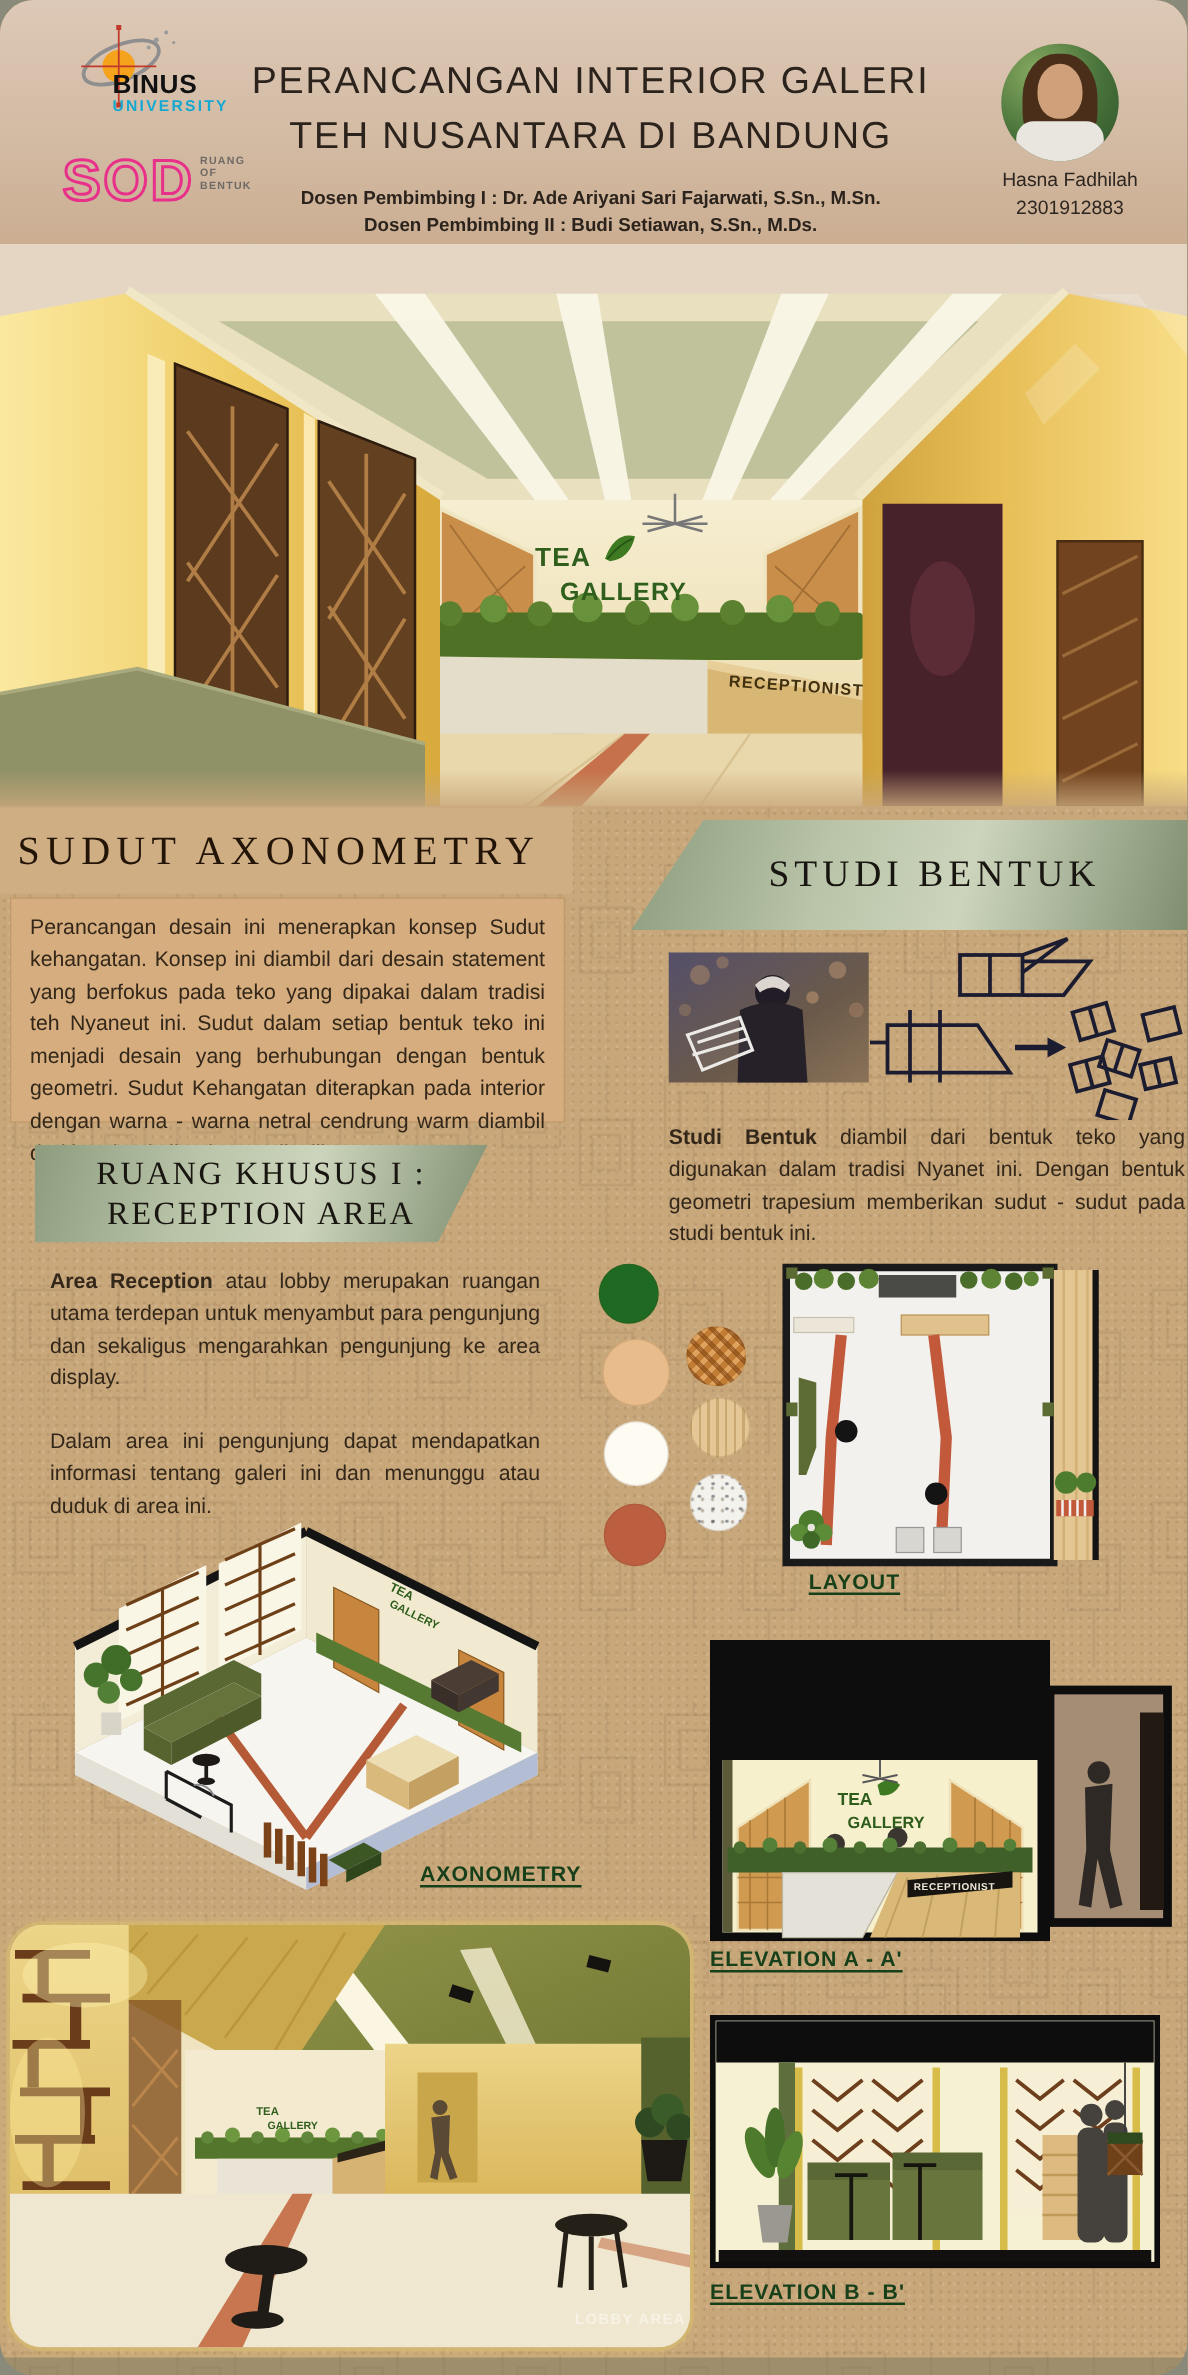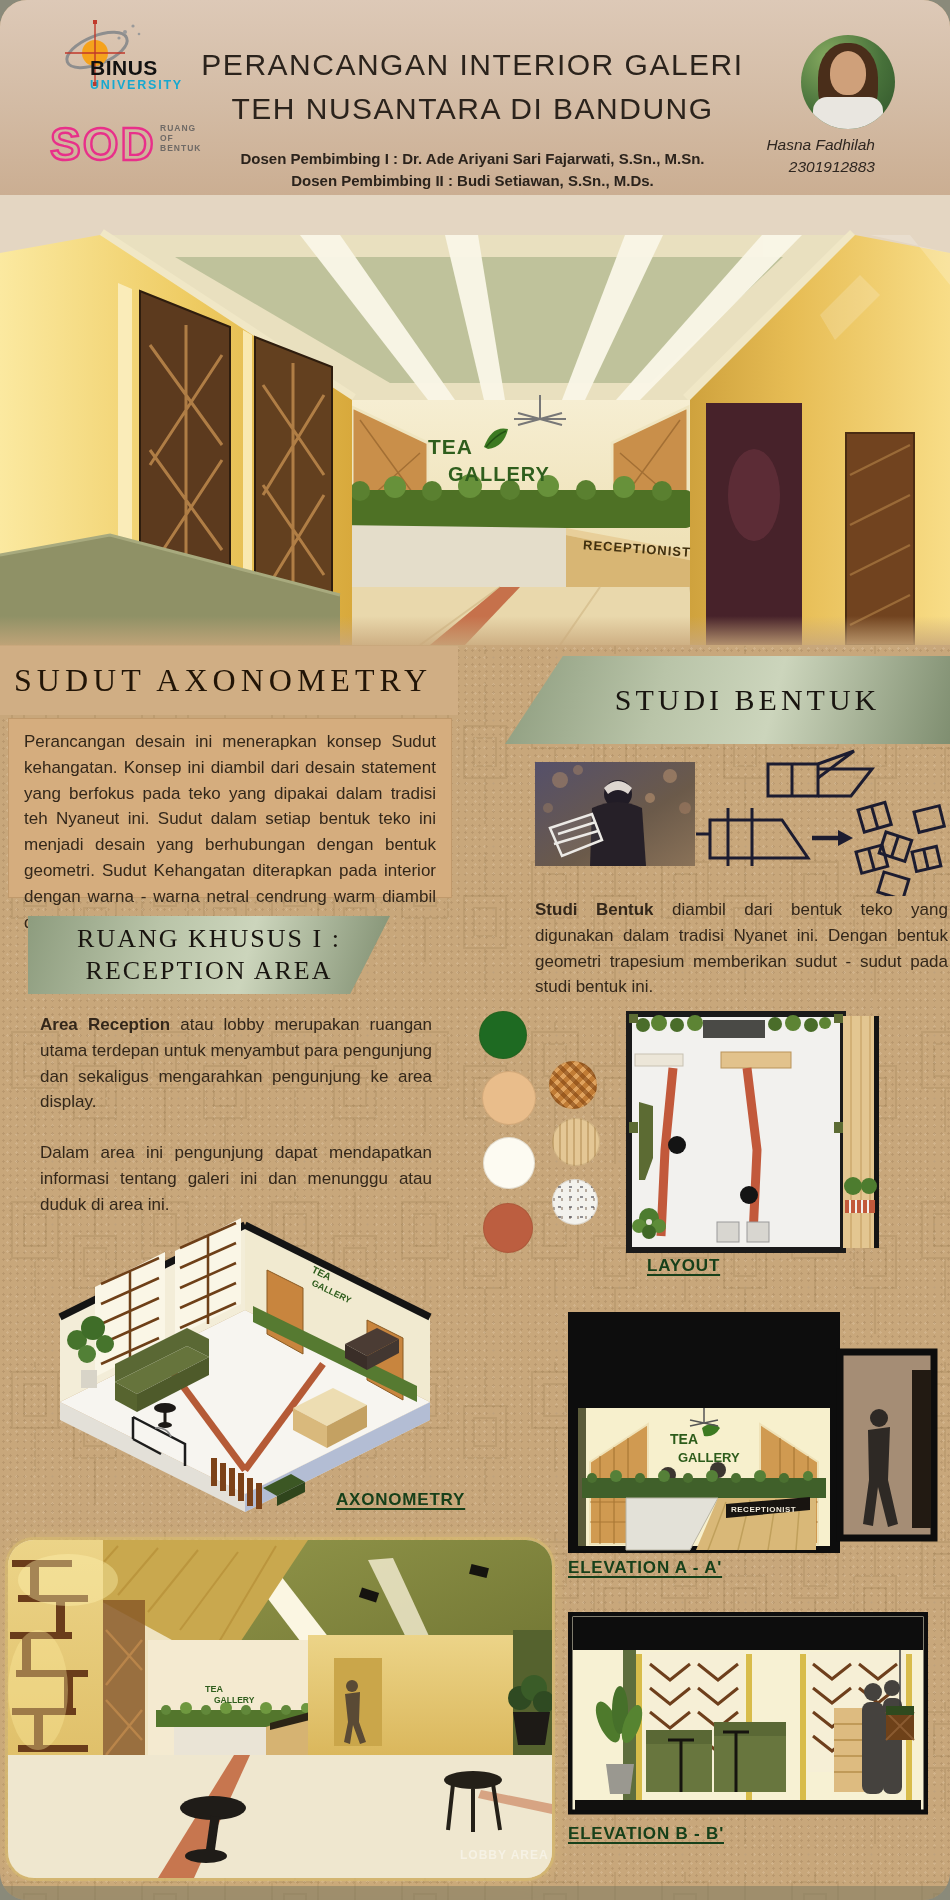--- a/index.html
+++ b/index.html
@@ -18,21 +18,21 @@
   .title2{left:200px;top:92px;width:545px;text-align:center;font-size:30px;letter-spacing:1.5px;color:#2b231c;}
   .advisor{left:185px;width:575px;text-align:center;font-size:15px;font-weight:bold;color:#2b231c;}
   .binus-text{font-weight:bold;font-size:21px;color:#111;letter-spacing:.5px;}
   .binus-univ{font-weight:bold;font-size:12.5px;color:#16a8d0;letter-spacing:1.8px;}
   .sod-school{font-size:8.5px;line-height:1.15;color:#6f6a66;font-weight:bold;letter-spacing:1px;}
   .avatar{left:801px;top:35px;width:94px;height:94px;border-radius:50%;overflow:hidden;
     background:radial-gradient(circle at 30% 25%,#86aa60,#47713a 55%,#2f5229);}
   .av-hair{position:absolute;left:17px;top:8px;width:60px;height:78px;border-radius:45% 45% 40% 40%;background:#4a2e1a;}
   .av-face{position:absolute;left:29px;top:16px;width:36px;height:44px;border-radius:50% 50% 45% 45%;background:#cfa07a;}
   .av-body{position:absolute;left:12px;top:62px;width:70px;height:40px;border-radius:14px 14px 0 0;background:#e9e6e0;}
-  .student{left:755px;width:120px;text-align:right;color:#2e2620;font-style:italic;}
+  .student{left:796px;width:120px;text-align:center;color:#2e2620;}
   
   .hero{left:0;top:195px;width:950px;height:450px;z-index:2;overflow:hidden;}
   .hero-brand{z-index:3;color:#2f5e1d;font-weight:bold;letter-spacing:1px;}
   .hero-fade{left:0;top:616px;width:950px;height:30px;z-index:3;
     background:linear-gradient(180deg,rgba(200,167,123,0) 0%,rgba(200,167,123,.85) 100%);}
   .receptionist{z-index:3;font-weight:bold;color:#41300f;font-size:13px;letter-spacing:1px;transform:rotate(4deg);}
   
   .concept-band{left:0;top:645px;width:458px;height:70px;z-index:2;background:#d0ae84;
     display:flex;align-items:center;padding-left:14px;box-sizing:border-box;}
   .concept-title{font-family:"Liberation Serif",serif;font-size:32px;letter-spacing:5px;color:#221507;white-space:nowrap;}

